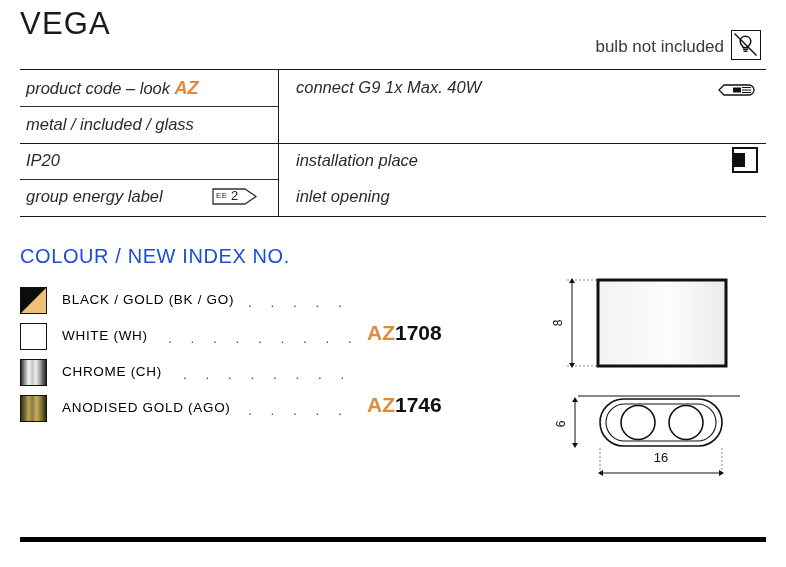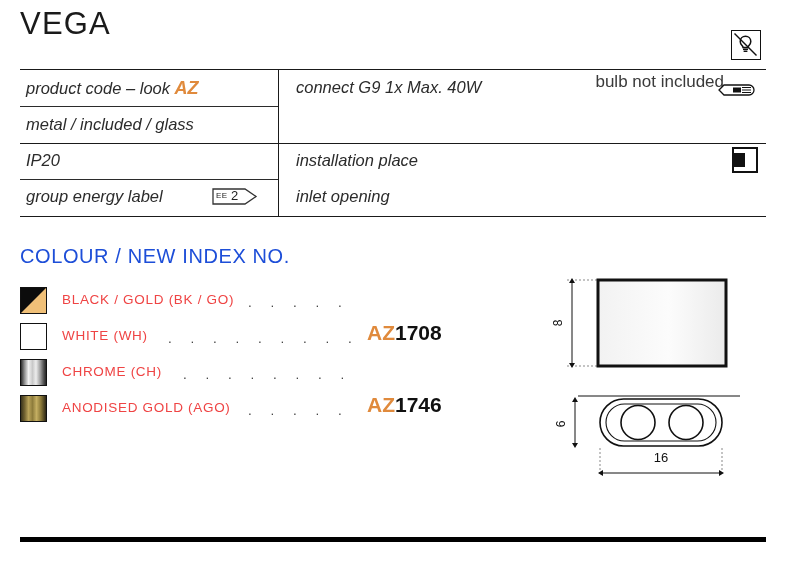--- a/index.html
+++ b/index.html
@@ -30,21 +30,20 @@
 
   
   .bulb-note {
     position: absolute;
     right: 62px;
     top: 37px;
     font-size: 17px;
     color: #3a3a3a;
     text-align: right;
     white-space: nowrap;
-    margin-top: 35px;
   }
   .bulb-icon-box {
     position: absolute;
     left: 731px;
     top: 30px;
     width: 30px;
     height: 30px;
     border: 1.6px solid #111;
     box-sizing: border-box;
   }
@@ -192,21 +191,21 @@
     background: linear-gradient(to right,
       #39331c 0%, #6f6030 14%, #b9a35a 30%, #8e7c3c 46%,
       #c4ae62 62%, #8a7838 80%, #4d4322 93%, #2d2715 100%);
   }
   .colour-name {
     position: absolute;
     left: 42px;
     top: 8px;
     font-size: 13.5px;
     letter-spacing: .7px;
-    color: #ef4444;
+    color: #000000;
     white-space: nowrap;
   }
   .leader {
     position: absolute;
     top: 19px;
     height: 13px;
     overflow: hidden;
     color: #444;
     font-size: 13.5px;
     letter-spacing: 7.5px;

